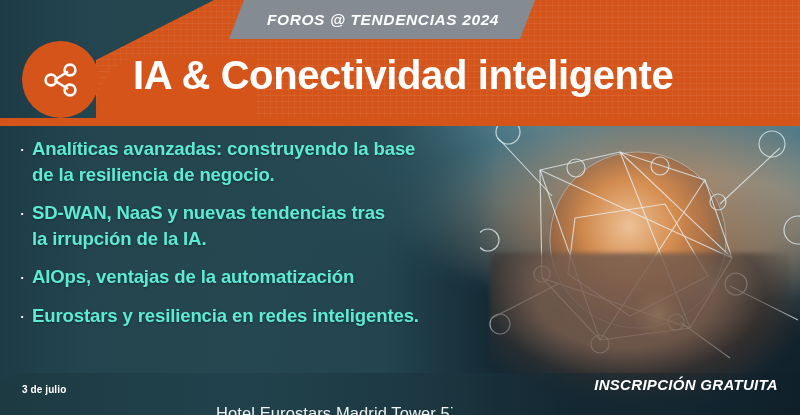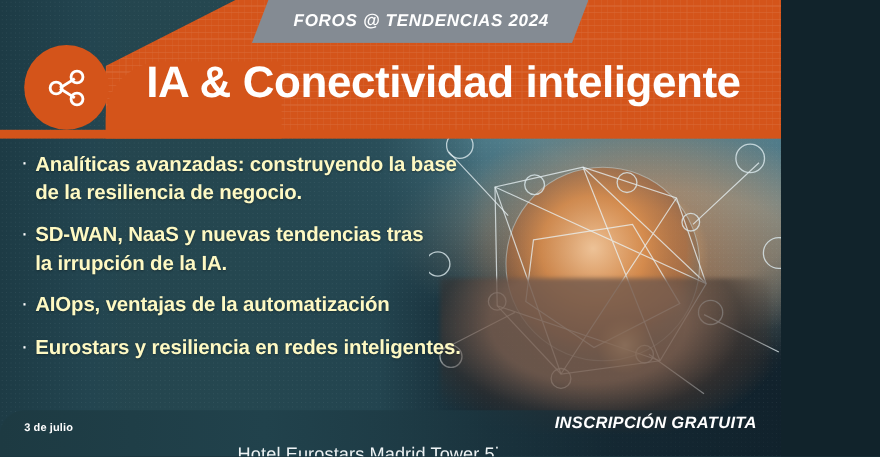--- a/index.html
+++ b/index.html
@@ -1,18 +1,18 @@
 <!DOCTYPE html>
 <html><head>
 <meta charset="utf-8">
 <style>
   html,body{margin:0;padding:0;background:#11232b;}
   *{box-sizing:border-box;}
   .banner{
-    position:relative;width:710px;height:415px;overflow:hidden;
+    position:relative;width:800px;height:415px;overflow:hidden;
     font-family:"Liberation Sans", sans-serif;
     background:#264852;
   }
   
   .bg-photo{
     position:absolute;inset:0;
     background:
       radial-gradient(circle at 82% 56%, rgba(236,150,80,0.55) 0 7%, rgba(215,110,45,0.30) 10%, rgba(0,0,0,0) 26%),
       radial-gradient(ellipse at 84% 52%, rgba(255,200,150,0.30) 0 14%, rgba(0,0,0,0) 30%),
       radial-gradient(ellipse at 96% 20%, rgba(120,175,190,0.55) 0 22%, rgba(0,0,0,0) 52%),
@@ -85,21 +85,21 @@
   .bullets{
     position:absolute;left:19px;top:136px;width:545px;
   }
   .bullet{display:flex;align-items:flex-start;margin-bottom:13px;}
   .bullet:last-child{margin-bottom:0;}
   .bullet-dot{
     color:#ffffff;font-size:19px;line-height:25px;width:13px;flex:0 0 13px;
     text-align:left;
   }
   .bullet-text{
-    color:#fef9c3;font-size:18.6px;font-weight:bold;line-height:25.5px;
+    color:#5eead4;font-size:18.6px;font-weight:bold;line-height:25.5px;
     letter-spacing:-.15px;text-shadow:0 1px 2px rgba(0,0,0,.35);
   }
   
   .footer-bar{
     position:absolute;left:0;top:373px;width:800px;height:42px;
     background:linear-gradient(90deg,#1d3a42 0%,#21424c 30%,rgba(28,55,65,.88) 52%,rgba(20,40,50,.55) 70%,rgba(14,30,40,.35) 100%);
     border-top-left-radius:22px;
   }
   .footer-date{
     position:absolute;left:22px;top:384px;color:#ffffff;

